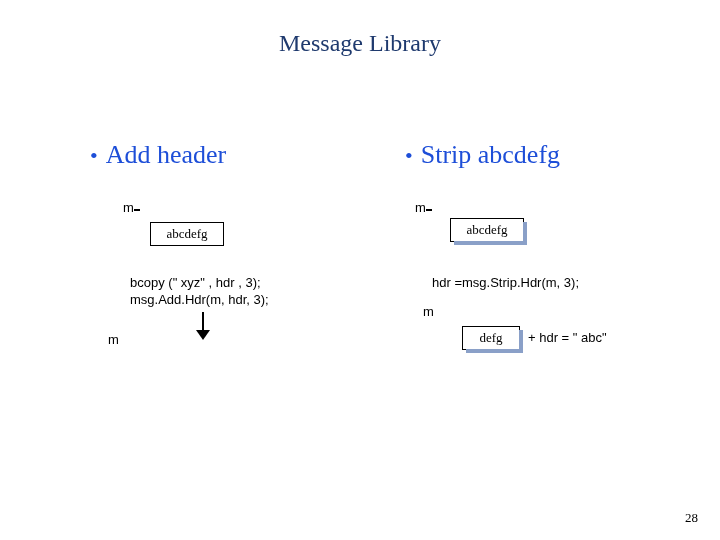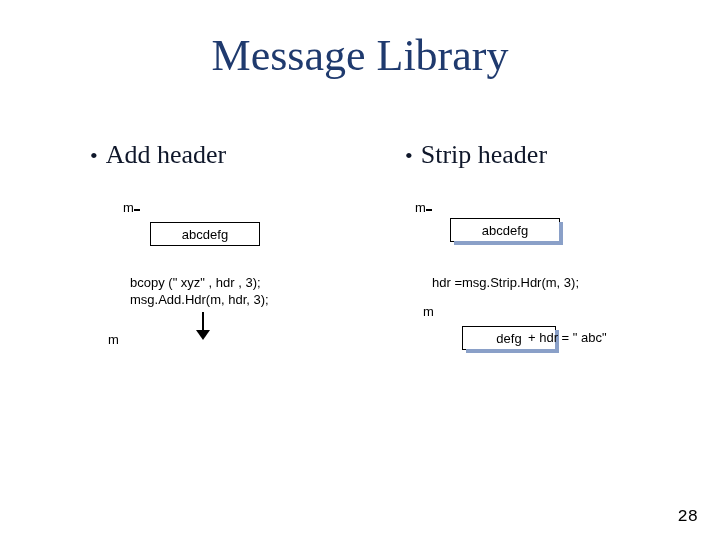--- a/index.html
+++ b/index.html
@@ -16,47 +16,47 @@
     position: relative;
     width: 720px;
     height: 540px;
   }
   .title {
     position: absolute;
     top: 30px;
     left: 0;
     right: 0;
     text-align: center;
-    font-size: 44px;
+    font-size: 24px;
     color: #1f3a6e;
   }
   .bullet {
     position: absolute;
     font-size: 26px;
-    color: #0f172a;
+    color: #1d4ed8;
   }
   .bullet .dot {
     font-size: 22px;
     padding-right: 8px;
   }
   .m-label {
     position: absolute;
     font-family: Arial, Helvetica, sans-serif;
     font-size: 13px;
   }
   .box {
     position: absolute;
     border: 1px solid #000;
     background: #fff;
-    font-family: Liberation Sans, sans-serif;
+    font-family: Liberation Serif, serif;
     font-size: 13px;
     display: flex;
     align-items: center;
     justify-content: center;
-    padding: 2px 24px;
+    padding: 2px 6px;
     text-align: center;
   }
   .box.shadow::after {
     content: "";
     position: absolute;
     right: -4px;
     top: 3px;
     bottom: -4px;
     width: 4px;
     background: #8aa0c8;
@@ -115,22 +115,22 @@
     left: 0;
     top: 6px;
     height: 2px;
     width: 6px;
     background: #000;
   }
   .page-num {
     position: absolute;
     right: 22px;
     bottom: 14px;
-    font-family: Liberation Mono, monospace;
-    font-size: 17px;
+    font-family: Liberation Serif, serif;
+    font-size: 13px;
   }
 </style>
 </head>
 <body>
 
 <div class="slide">
 
   <div class="title">Message Library</div>
 
   <div class="bullet" style="left:90px; top:140px;">
@@ -149,21 +149,21 @@
 
   <div class="arrow" style="left:196px; top:312px;">
     <div class="shaft"></div>
       <div class="head"></div>
   </div>
 
   <div class="m-label" style="left:108px; top:332px;">m</div>
 
 
   <div class="bullet" style="left:405px; top:140px;">
-    <span class="dot">•</span><span>Strip header</span>
+    <span class="dot">•</span><span>Strip abcdefg</span>
   </div>
 
   <div class="m-label" style="left:415px; top:200px;">m</div>
   <div class="ptr" style="left:426px; top:203px;">
       <div class="line"></div>
     </div>
 
   <div class="box shadow" style="left:450px; top:218px; width:60px; height:18px;">abcdefg</div>
 
   <div class="code" style="left:432px; top:275px;text-align:center;">hdr =msg.Strip.Hdr(m, 3);</div>

